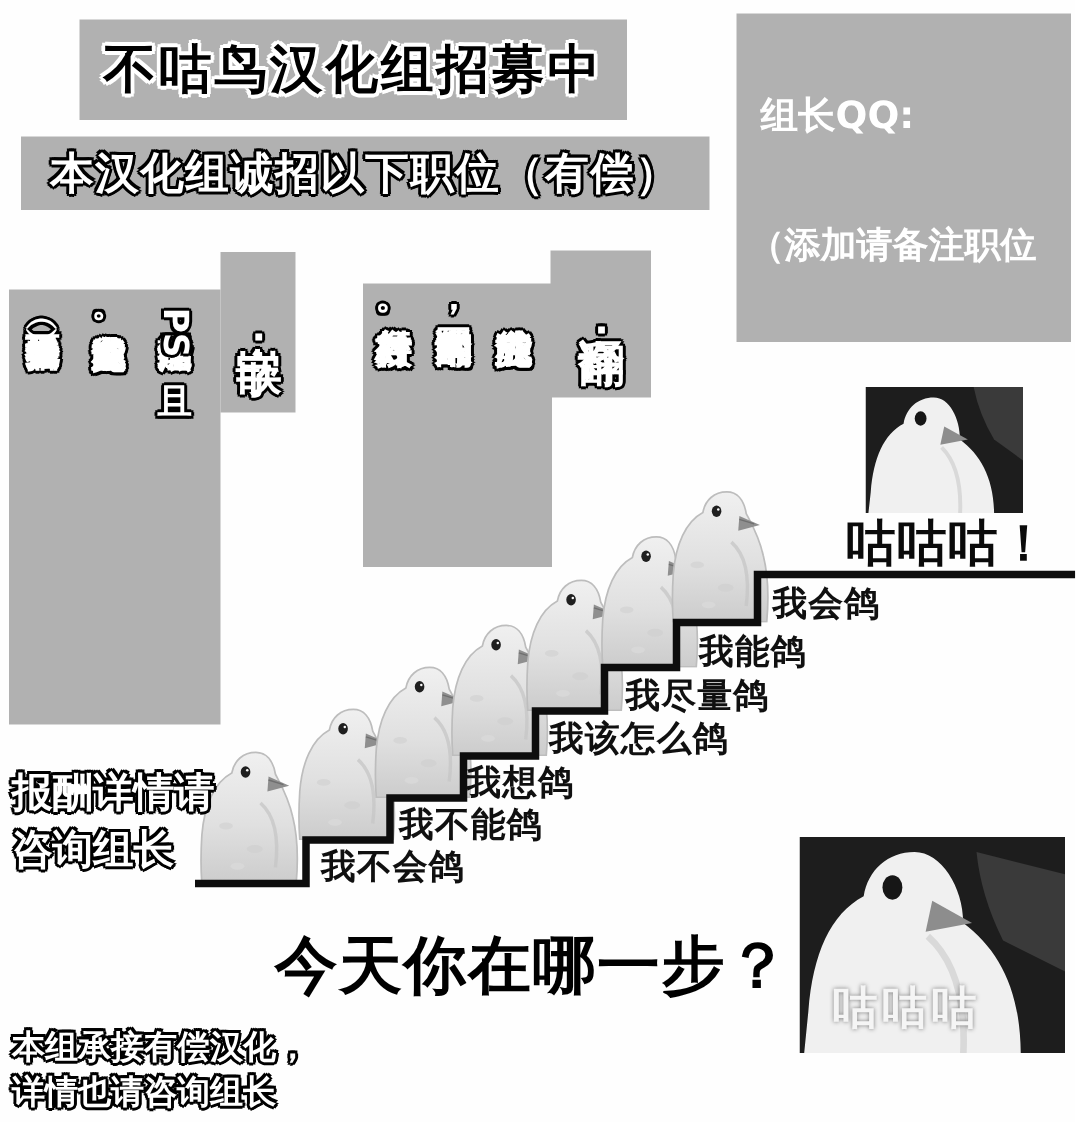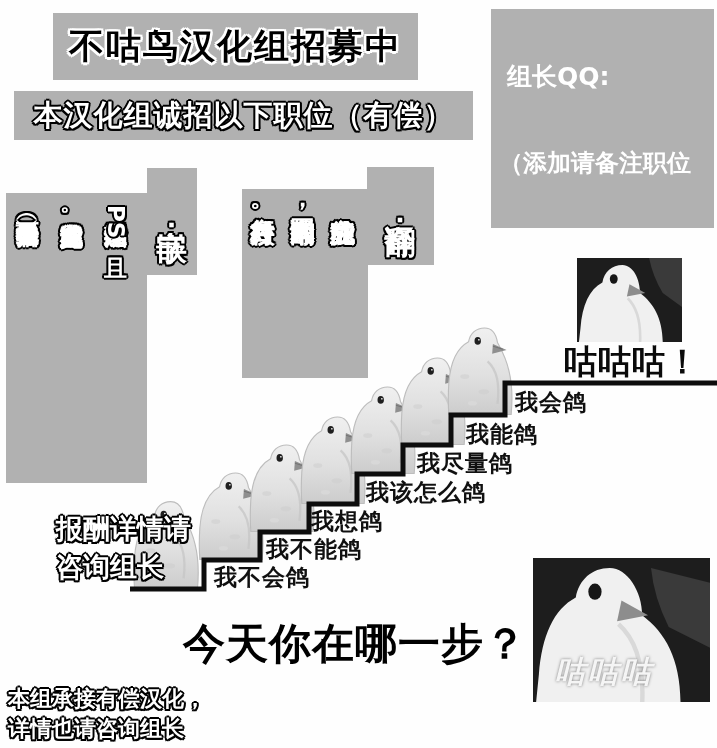--- a/index.html
+++ b/index.html
@@ -36,26 +36,26 @@
   .desc-qianzi{left:6px;top:193px;width:141px;height:290px;padding:12px 6px 0 0;box-sizing:border-box;}
   .desc-qianzi .t{font-size:23px;line-height:44px;height:278px;}
   .desc-fanyi{left:242px;top:189px;width:126px;height:189px;padding:10px 6px 0 0;box-sizing:border-box;}
   .desc-fanyi .t{font-size:25px;line-height:40px;height:179px;}
   .stairs-svg{left:0;top:0;width:717px;height:748px;z-index:1;}
   .step{position:absolute;z-index:2;color:#101010;font-weight:bold;font-size:23px;white-space:nowrap;letter-spacing:1px;}
   .s0{left:214px;top:562px;} .s1{left:266px;top:534px;} .s2{left:311px;top:506px;}
   .s3{left:366px;top:477px;} .s4{left:417px;top:448px;} .s5{left:466px;top:419px;}
   .s6{left:515px;top:387px;}
   .photo-top{left:577px;top:258px;width:105px;height:84px;z-index:2;}
-  .photo-bottom{left:533px;top:558px;width:177px;height:144px;z-index:2;font-style:italic;}
+  .photo-bottom{left:533px;top:558px;width:177px;height:144px;z-index:2;}
   .photo-top svg,.photo-bottom svg{display:block;width:100%;height:100%;}
   .gugu-top{left:552px;top:340px;width:160px;z-index:3;color:#0a0a0a;font-weight:900;font-size:33px;text-align:center;letter-spacing:1px;}
   .gugu-bottom{left:22px;top:94px;position:absolute;color:#f5f5f5;font-weight:bold;font-size:30px;letter-spacing:3px;text-shadow:0 0 3px rgba(40,40,40,.6);}
   .question{left:183px;top:616px;z-index:2;color:#000;font-weight:900;font-size:42px;letter-spacing:1px;white-space:nowrap;}
-  .salary{left:8px;top:510px;z-index:2;font-size:27px;line-height:38px;margin-left:48px;}
+  .salary{left:8px;top:510px;z-index:2;font-size:27px;line-height:38px;}
   .footer-note{left:8px;top:684px;z-index:2;font-size:22px;line-height:30px;}
 </style>
 </head>
 <body>
 
 <div class="poster">
 
   <svg class="stairs-svg abs" viewBox="0 0 717 748" xmlns="http://www.w3.org/2000/svg">
     <defs>
       <linearGradient id="gradPg" x1="0" y1="0" x2="0" y2="1">

